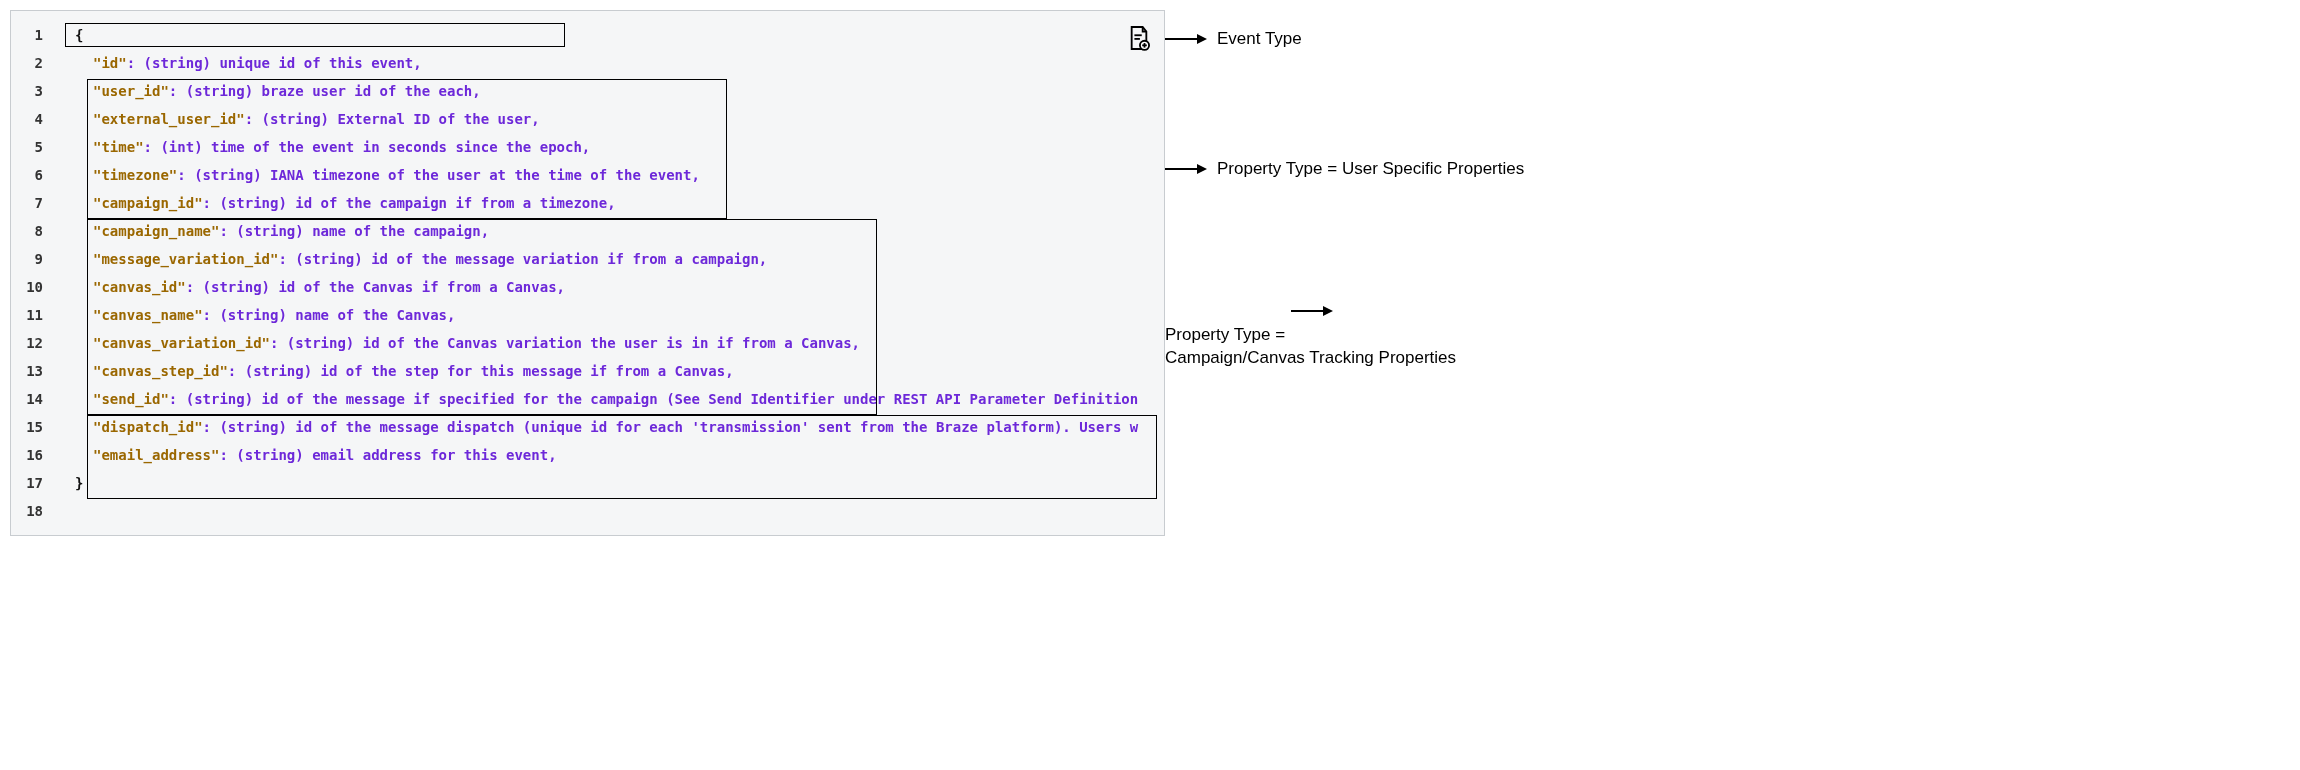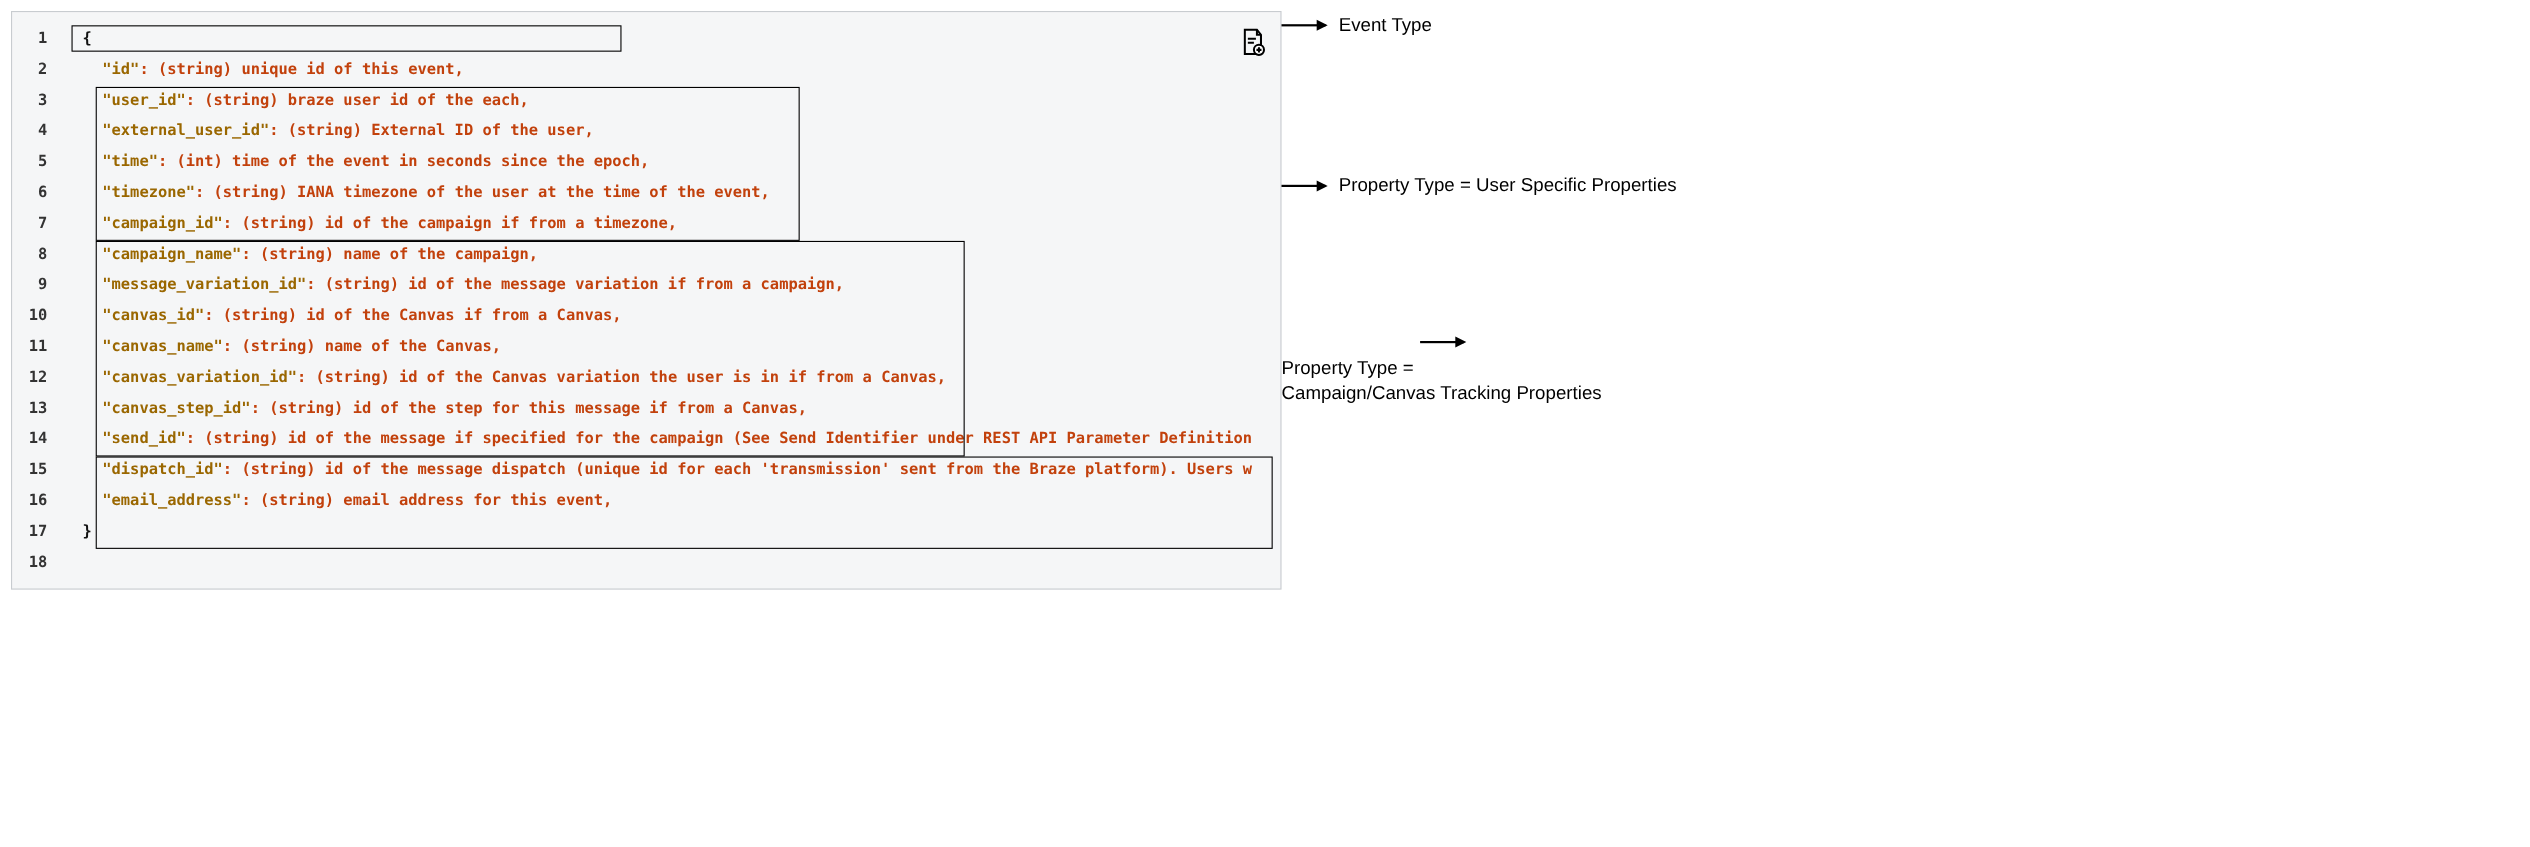--- a/index.html
+++ b/index.html
@@ -44,21 +44,21 @@
     position: relative;
     overflow: hidden;
     white-space: nowrap;
   }
   .codelines .line { height: 28px; }
   .indent0 { padding-left: 18px; }
   .indent1 { padding-left: 36px; }
   .comment { color: #8e8e8e; font-weight: 600; }
   .key { color: #9a6700; font-weight: 700; }
   .brace { color: #111; font-weight: 600; }
-  .desc { color: #c2410c; font-weight: 600; }
+  .desc { color: #6d28d9; font-weight: 600; }
 
   .icon {
     position: absolute;
     right: 14px;
     top: 14px;
     width: 22px;
     height: 26px;
   }
 
   .overlay-box {
@@ -97,21 +97,21 @@
     border-left: 10px solid #000;
     border-top: 5px solid transparent;
     border-bottom: 5px solid transparent;
   }
   .anno-label {
     font-size: 17px;
     white-space: normal;
     max-width: 360px;
     line-height: 1.35;
   }
-  .a1 { left: 0; top: 2px; }
+  .a1 { left: 0; top: 18px; }
   .a1 .arrow-line { width: 40px; }
   .a2 { left: 0; top: 148px; }     
   .a2 .arrow-line { width: 40px; }
   .a3 { left: 0; top: 300px; flex-direction: column; }
   .a3 .arrow-line { width: 40px; }
   .a4 { left: 0; top: 445px; }
   .a4 .arrow-line { width: 40px; }
 
   
 </style>

